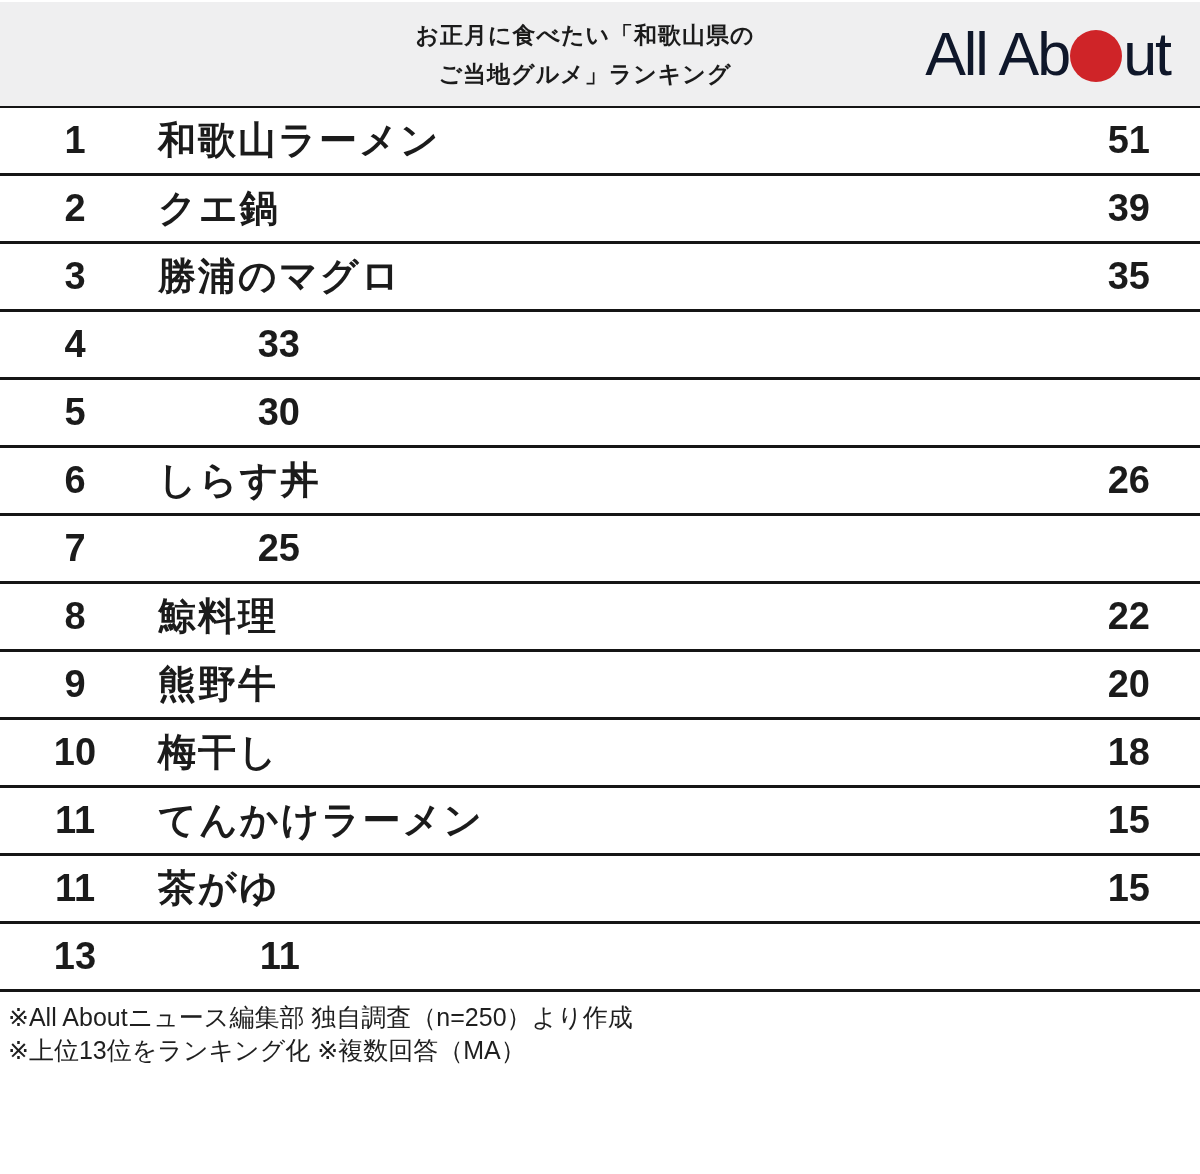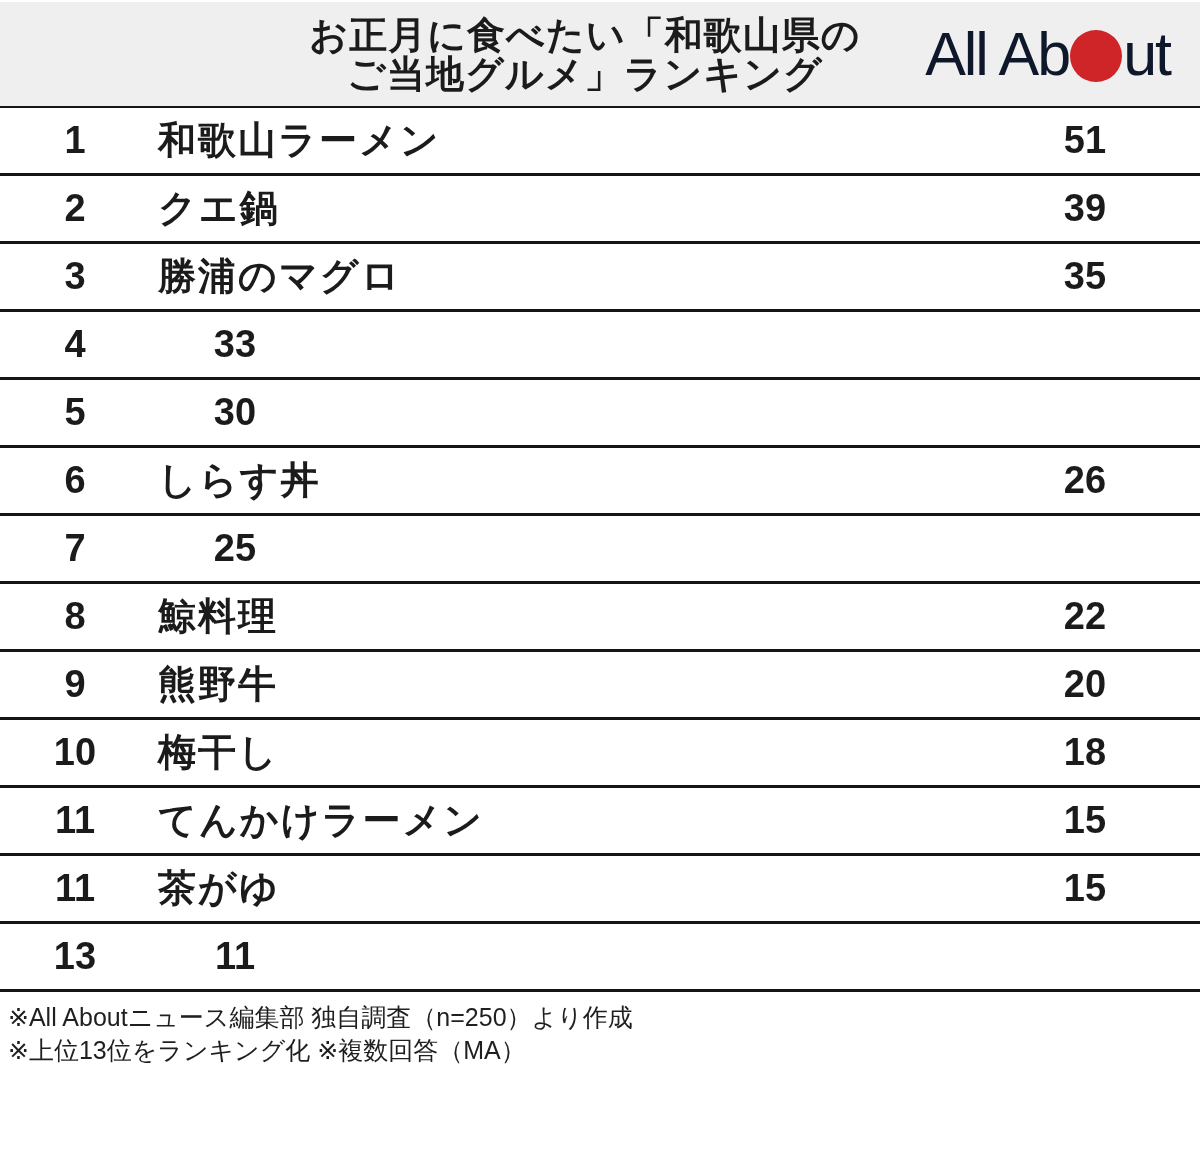--- a/index.html
+++ b/index.html
@@ -4,42 +4,42 @@
 <style>
   * { margin:0; padding:0; box-sizing:border-box; }
   html,body { width:1200px; height:1174px; background:#ffffff;
     font-family:"Liberation Sans","DejaVu Sans",sans-serif; }
   .page { width:1200px; height:1174px; overflow:hidden; background:#ffffff; }
 
   
   .top-header { position:relative; margin-top:2px; height:106px;
     background:#efeff0; border-bottom:2px solid #151515; }
   .title-block { position:absolute; left:0; top:14px; width:1170px;
-    text-align:center; font-size:38px; font-weight:bold; line-height:39px;
+    text-align:center; font-size:23px; font-weight:bold; line-height:39px;
     color:#1b1b1b; letter-spacing:1px; }
   .logo { position:absolute; right:30px; top:50%; transform:translateY(-50%);
     font-size:61px; color:#221f27; letter-spacing:-2px; white-space:nowrap; }
   .logo .logo-dot { display:inline-block; width:52px; height:52px;
     border-radius:50%; vertical-align:-7px; margin:0 1px; }
 
   
   .thead { position:relative; height:69px; border-bottom:3px solid #151515;
     color:#ffffff; font-weight:bold; font-size:38px; }
   .th { position:absolute; top:50%; transform:translateY(-50%); }
   .th-rank { left:28px; }
   .th-choice { left:0; width:100%; text-align:center; }
   .th-votes { right:34px; }
 
   
   .row { display:flex; align-items:center; height:68px;
     border-bottom:3px solid #151515; background:#ffffff;
     color:#1b1b1b; font-weight:bold; font-size:38px; }
   .cell-rank { width:150px; text-align:center; }
   .cell-choice { flex:1; padding-left:8px; letter-spacing:2px; }
-  .cell-votes { width:200px; text-align:center; padding-right:30px; }
+  .cell-votes { width:200px; text-align:right; padding-right:50px; }
 
   
   .footer { padding:9px 8px 0 8px; font-size:25px; line-height:33px;
     color:#1f1f1f; font-weight:normal; }
 </style>
 </head>
 <body>
 
 <div class="page">
 

